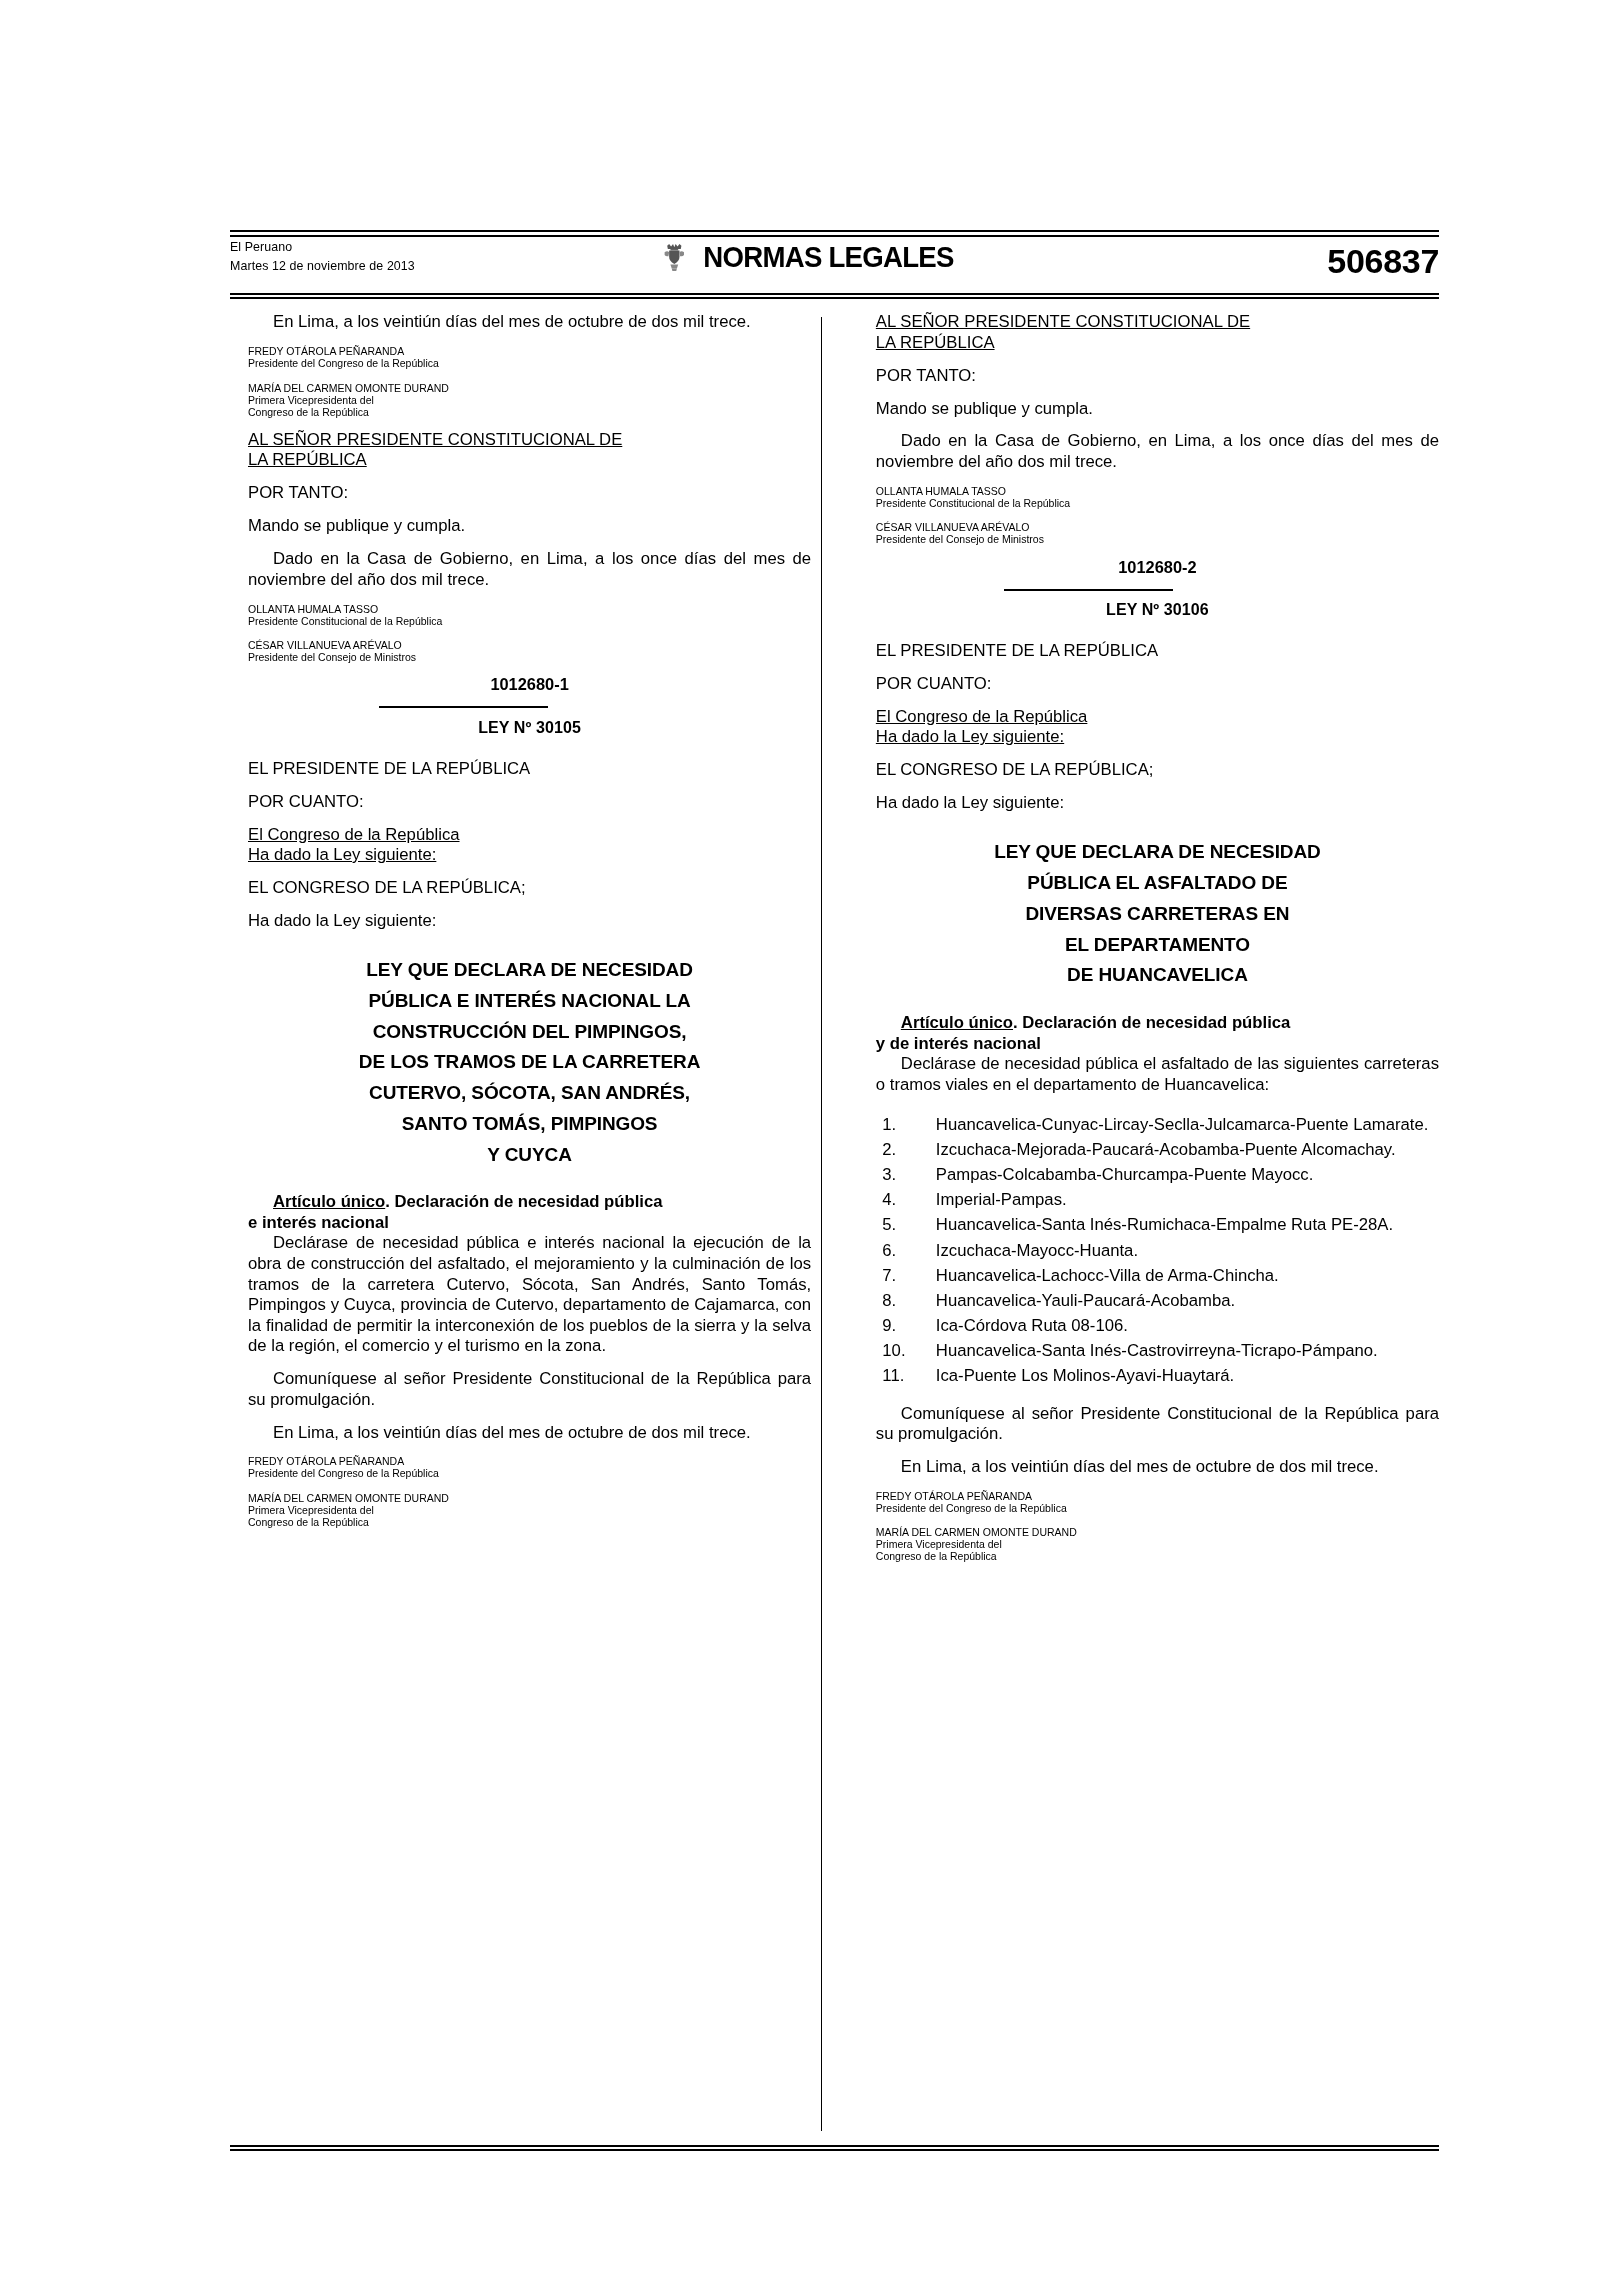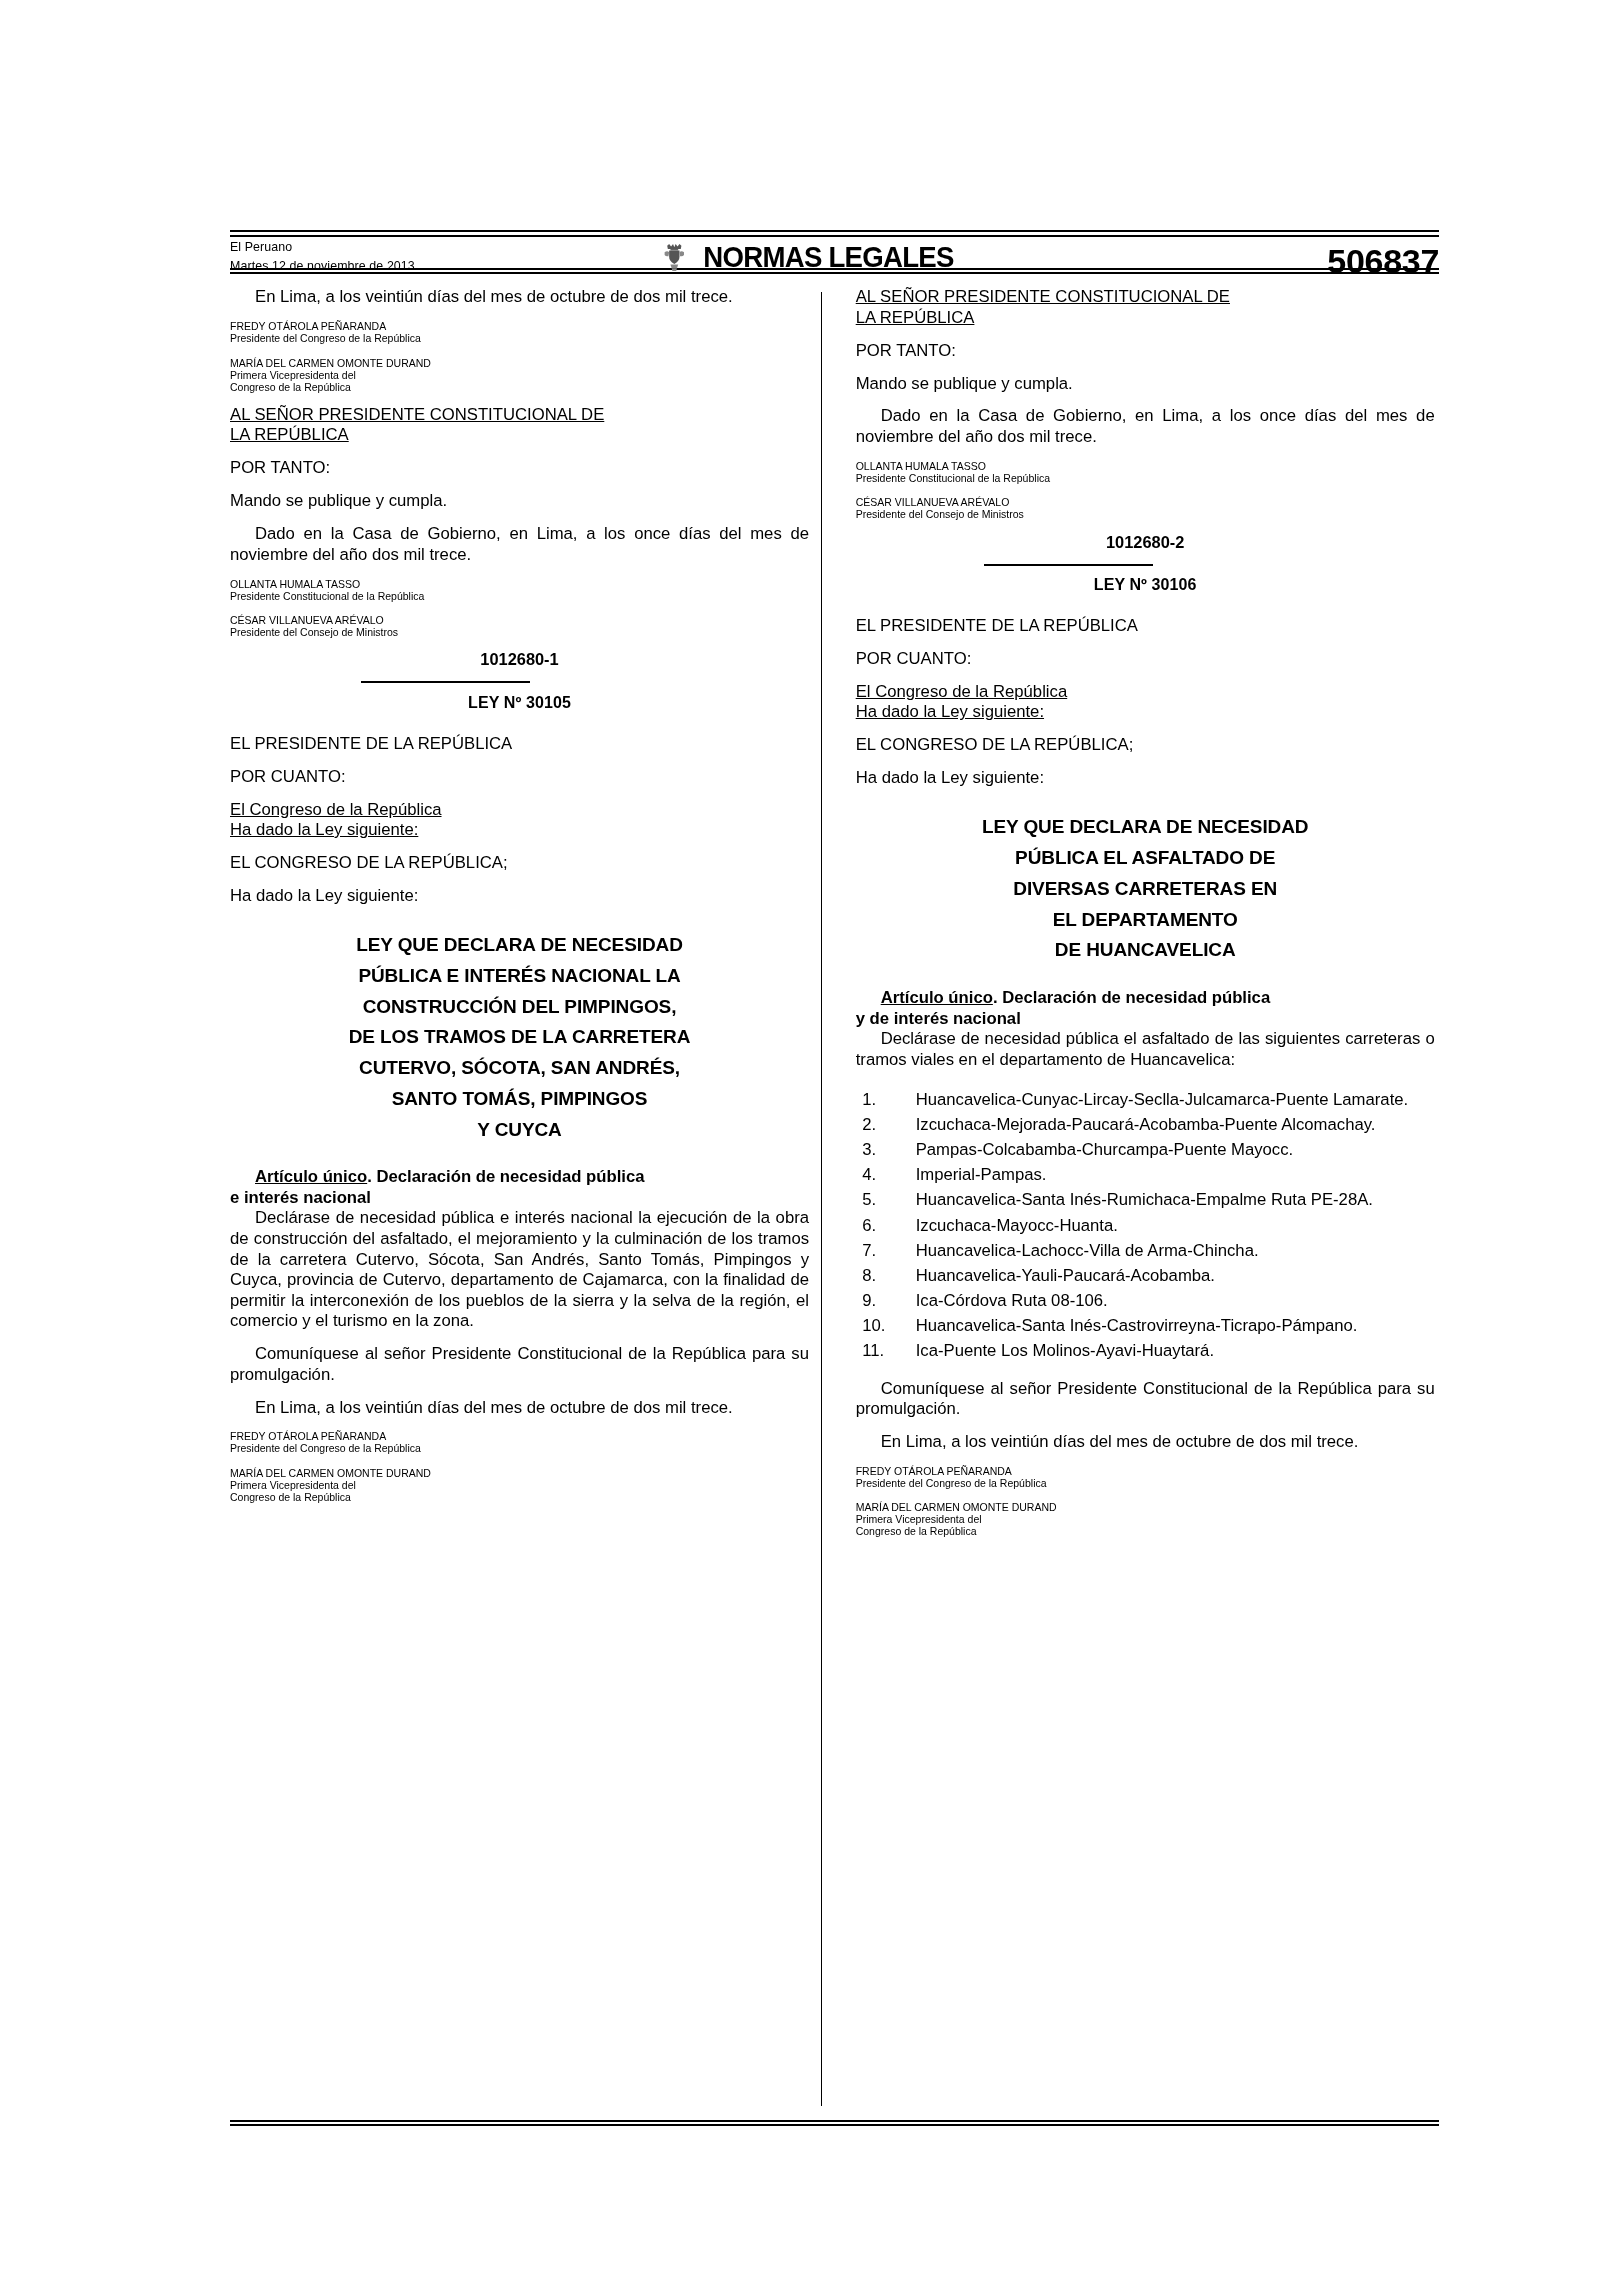--- a/index.html
+++ b/index.html
@@ -31,21 +31,21 @@
   .masthead { position: relative; width: 100%; }
   .rule-double {
     width: 100%;
     border-top: 2px solid #000;
     border-bottom: 2px solid #000;
     height: 2.6px;
     box-sizing: content-box;
   }
   .masthead-inner {
     position: relative;
-    height: 31px;
+    height: 56px;
     display: flex;
     align-items: center;
   }
   .masthead-left {
     position: absolute;
     left: 0;
     top: 1.3px;
     line-height: 1.55;
     font-size: 12.4px;
     letter-spacing: 0.1px;
@@ -81,20 +81,21 @@
   .columns {
     position: relative;
     margin-top: 13px;
     display: flex;
     gap: 0;
     height: 1826px;
   }
   .col {
     width: 579px;
     position: relative;
+    margin-left: 18px;
   }
   .col-left { padding-right: 15.7px; }
   .col-right { padding-left: 31px; }
   .col-divider {
     position: absolute;
     left: 591px;
     top: 5.2px;
     width: 0;
     border-left: 1.3px solid #000;
     height: 1814px;

